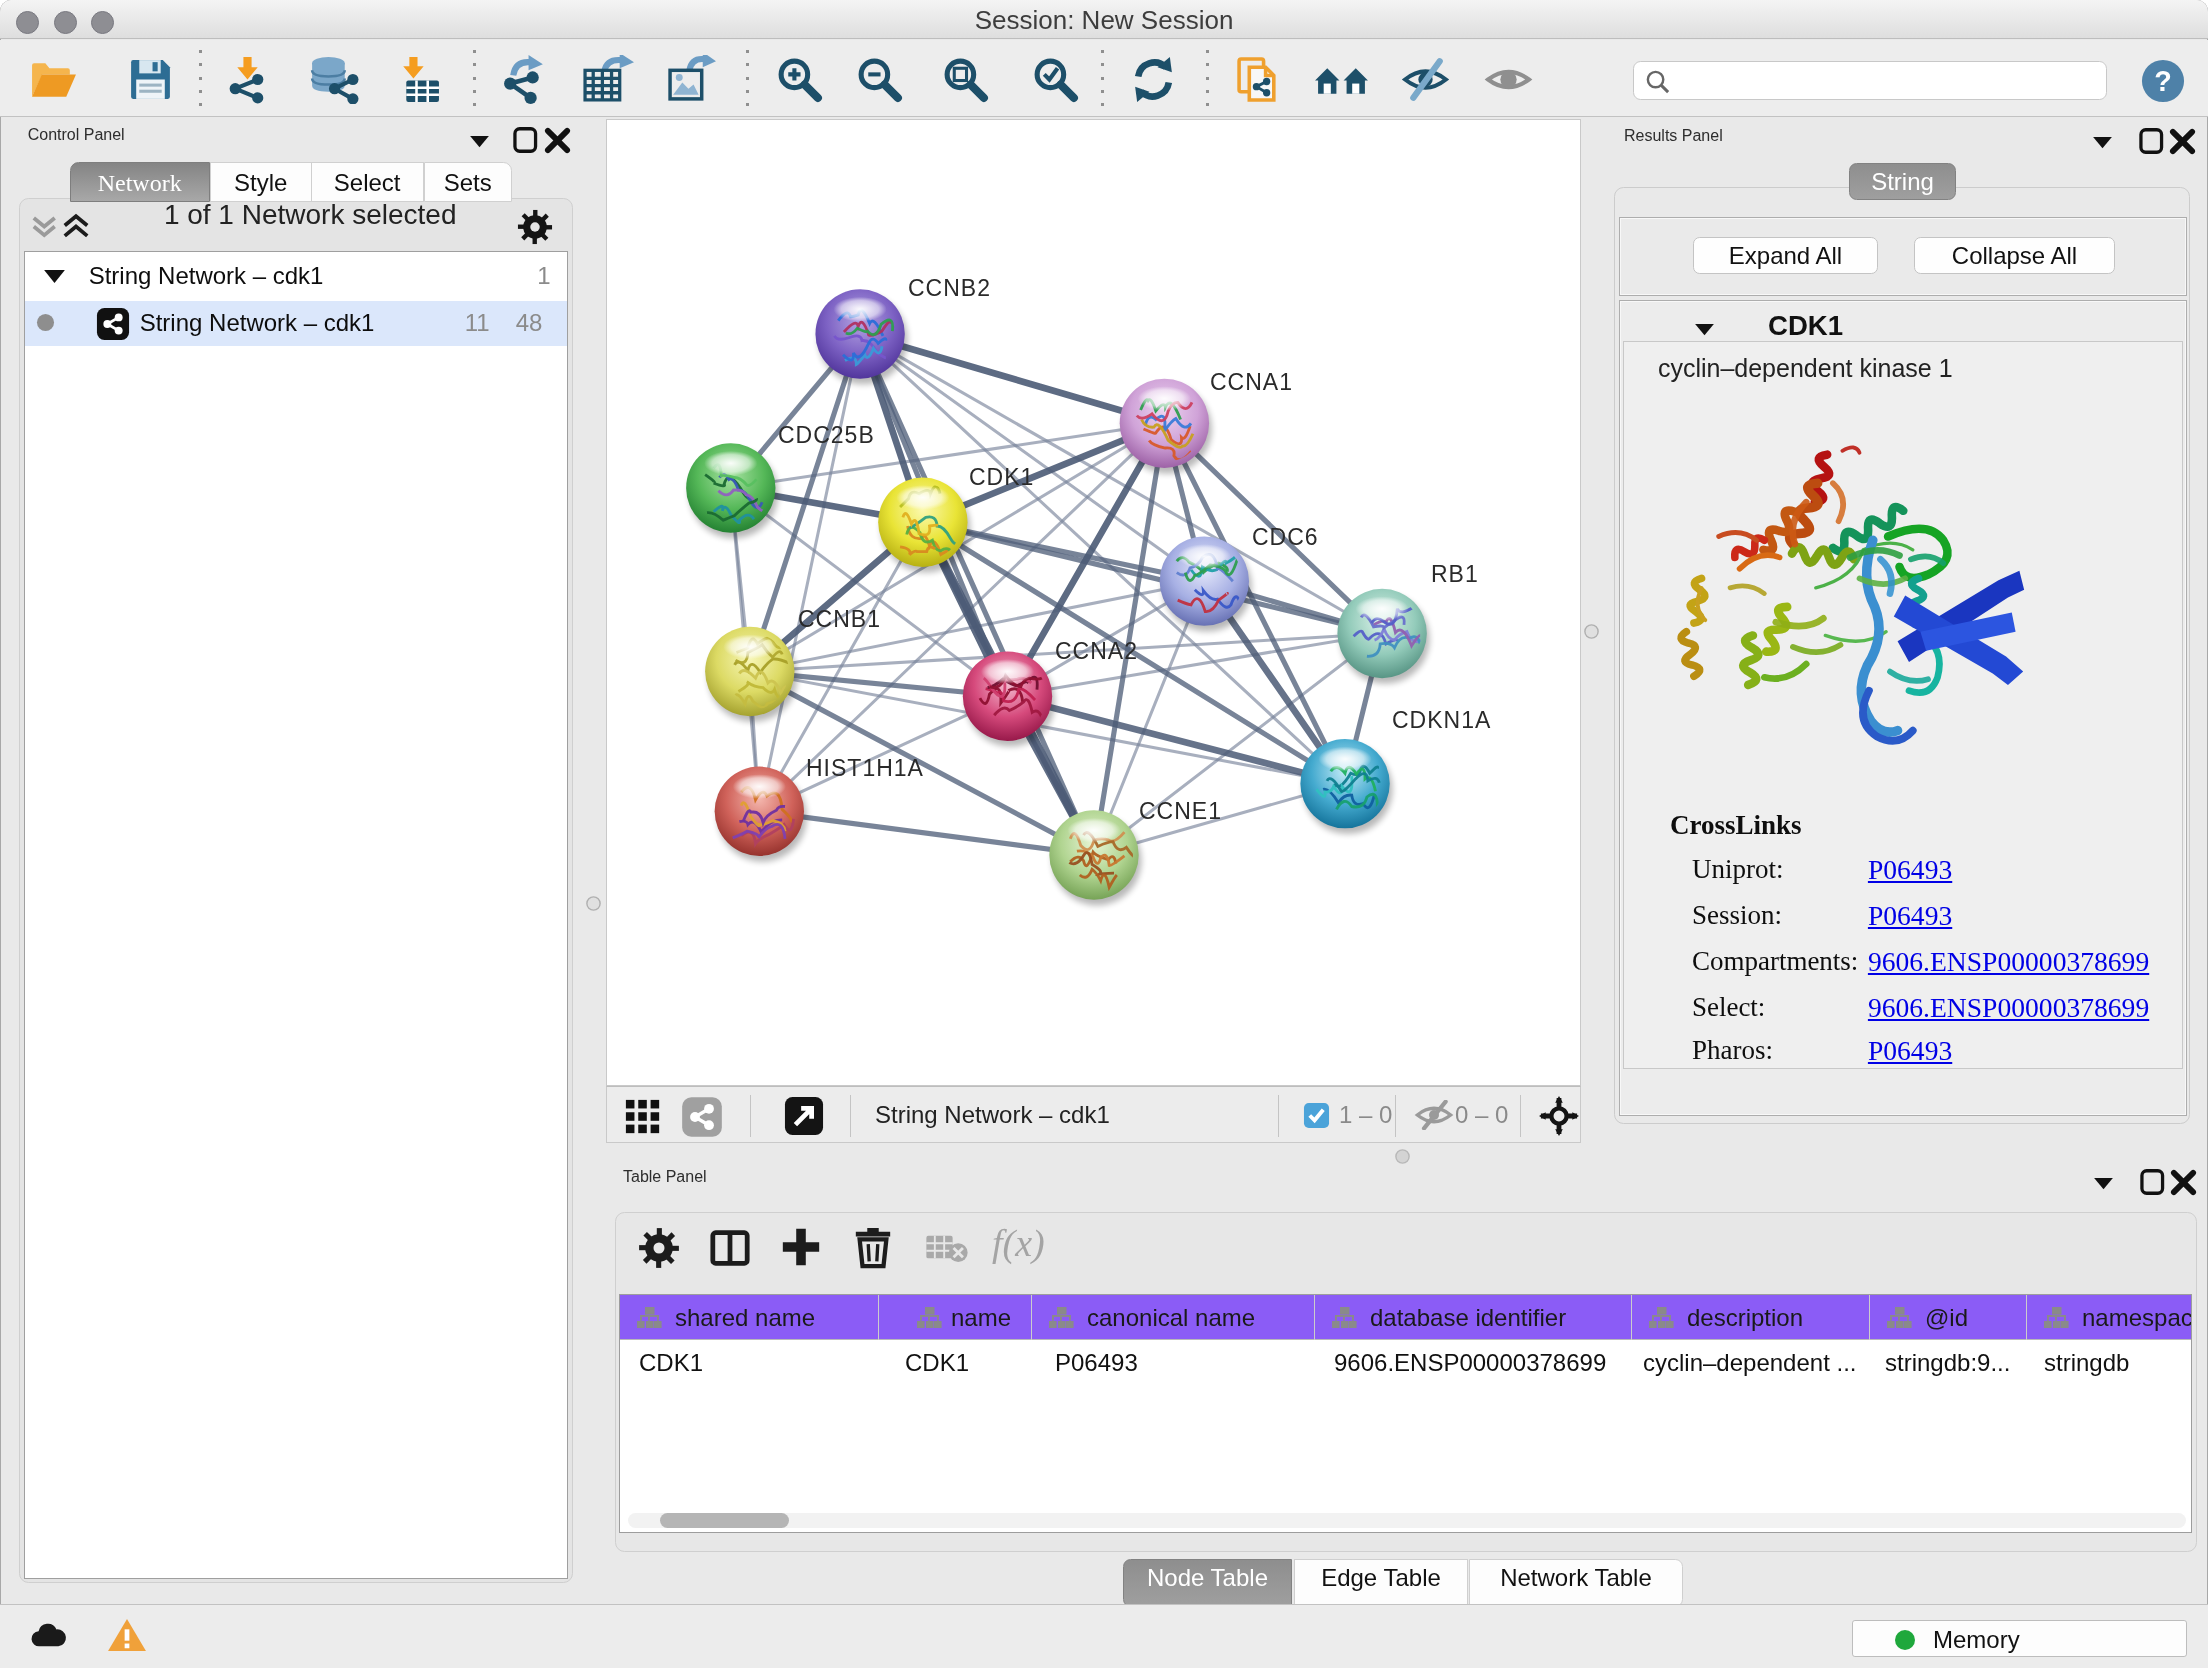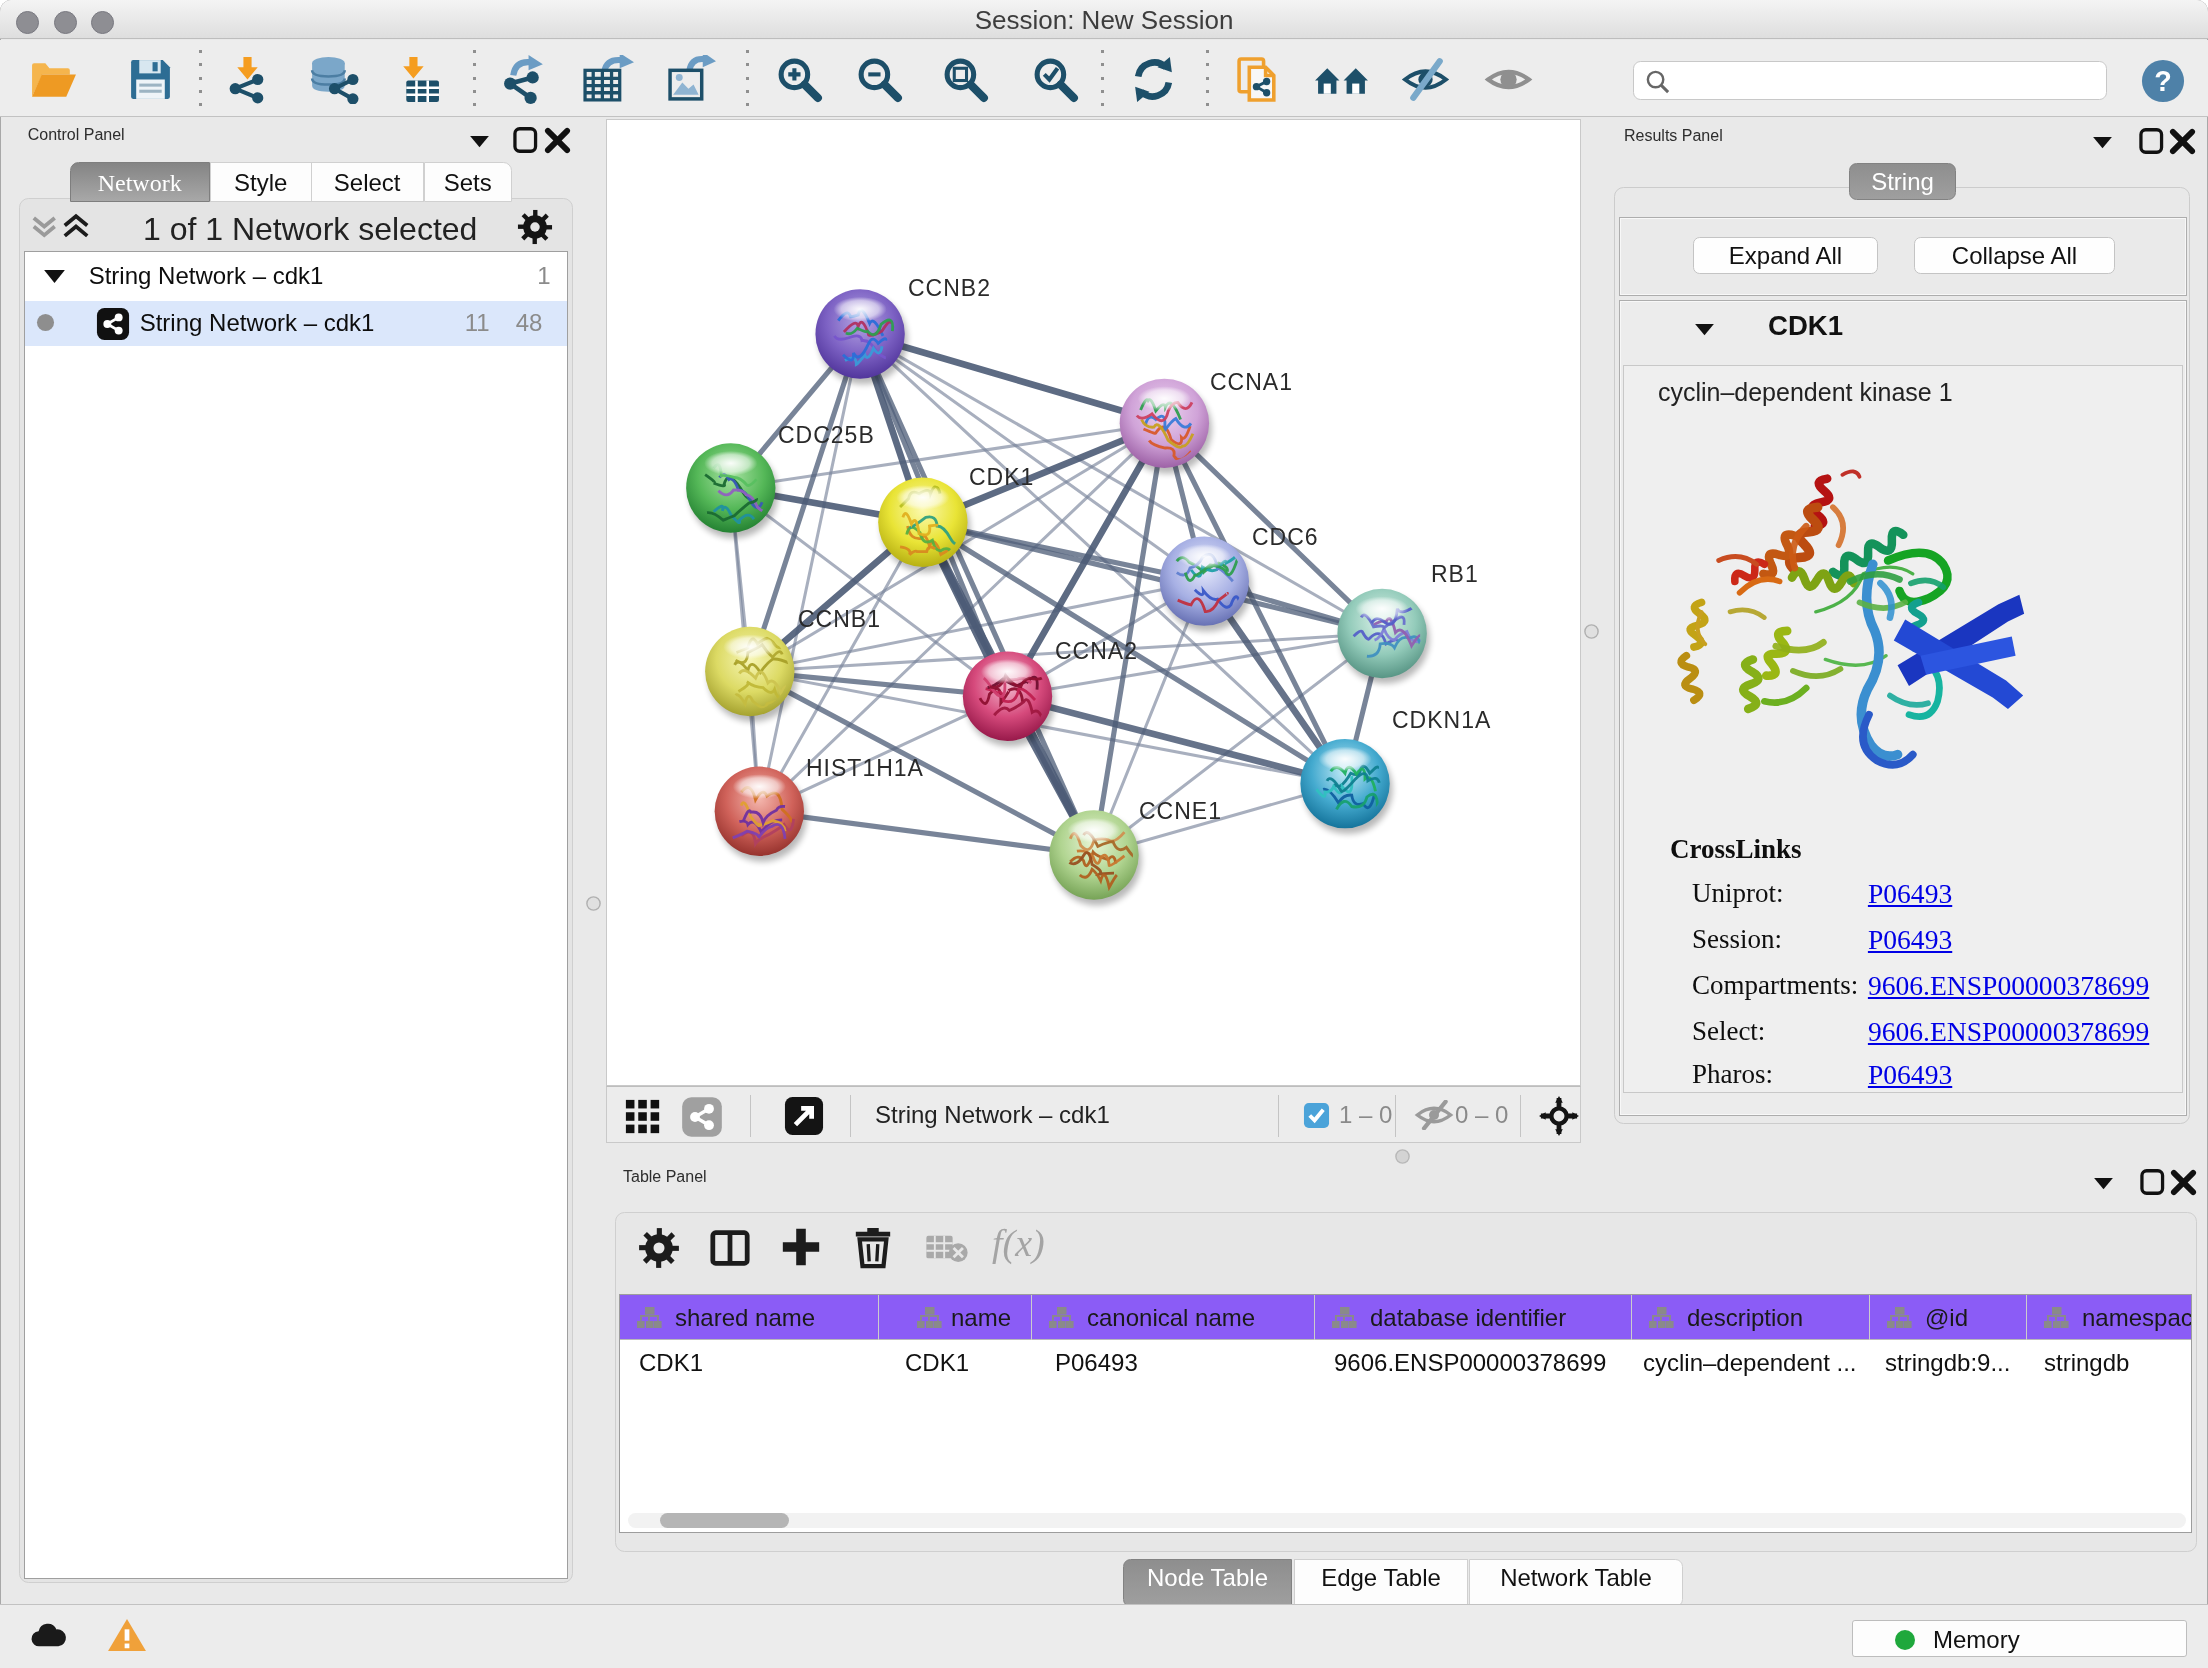--- a/index.html
+++ b/index.html
@@ -262,21 +262,21 @@
           <path d="M4 3 L15 12 L26 3"></path>
           <path d="M4 12 L15 21 L26 12"></path>
         </g>
       </svg>
     <svg class="abs" style="left:55px;top:94px;" width="30" height="27" viewBox="0 0 32 28">
         <g fill="none" stroke="#1c1c1c" stroke-width="4">
           <path d="M4 13 L16 3 L28 13"></path>
           <path d="M4 24 L16 14 L28 24"></path>
         </g>
       </svg>
-    <div class="abs" style="left:105px;top:92px;width:399px;text-align:center;font-size:32px;color:#222;">1 of 1 Network selected</div>
+    <div class="abs" style="left:105px;top:80px;width:399px;text-align:center;font-size:28px;color:#222;">1 of 1 Network selected</div>
     <svg class="abs" style="left:511px;top:90px;" width="36" height="36" viewBox="0 0 38 38">
         <g fill="#141414">
           <circle cx="19" cy="19" r="12.5"></circle>
           <rect x="17" y="1" width="4.6" height="9" transform="rotate(0 19 19)"></rect>
           <rect x="17" y="1" width="4.6" height="9" transform="rotate(45 19 19)"></rect>
           <rect x="17" y="1" width="4.6" height="9" transform="rotate(90 19 19)"></rect>
           <rect x="17" y="1" width="4.6" height="9" transform="rotate(135 19 19)"></rect>
           <rect x="17" y="1" width="4.6" height="9" transform="rotate(180 19 19)"></rect>
           <rect x="17" y="1" width="4.6" height="9" transform="rotate(225 19 19)"></rect>
           <rect x="17" y="1" width="4.6" height="9" transform="rotate(270 19 19)"></rect>
@@ -670,21 +670,21 @@
     <div id="rpanel-inner"></div>
     <div class="abs" style="left:267px;top:44px;width:107px;height:37px;background:linear-gradient(#8e8e8e,#9f9f9f);border:1px solid #828282;border-radius:7.6px;color:#fff;font-size:24px;text-align:center;line-height:36px;">String</div>
     <div class="etched abs" style="left:37px;top:98px;width:568px;height:79px;background:#eaeaea;"></div>
     <div class="btn abs" style="left:111px;top:118px;width:185px;height:37px;line-height:35px;">Expand All</div>
     <div class="btn abs" style="left:332px;top:118px;width:201px;height:37px;line-height:35px;">Collapse All</div>
     <div class="etched abs" style="left:37px;top:181px;width:568px;height:816px;background:#ececec;">
       <svg class="abs" style="left:73px;top:21px;" width="23" height="15" viewBox="0 0 24 16">
           <path d="M2 2 L22 2 L12 14 Z" fill="#111"></path>
         </svg>
       <div class="abs" style="left:148px;top:8.6px;font-size:27.6px;font-weight:bold;color:#111;">CDK1</div>
-      <div class="abs" style="left:2.9px;top:64px;width:560px;height:728px;background:#efefef;border:1px solid #c8c8c8;">
+      <div class="abs" style="left:2.9px;top:40px;width:560px;height:728px;background:#efefef;border:1px solid #c8c8c8;">
         <div class="abs" style="left:34px;top:12.4px;font-size:25px;color:#222;">cyclin–dependent kinase 1</div>
         <svg class="abs" style="left:49px;top:103px;" width="354" height="300" viewBox="0 0 372 315">
             <g stroke-linecap="round">
               <path d="M178 6 Q192 -2 196 8" stroke="#c03028" stroke-width="4" fill="none"></path>
               <path d="M162 10 Q146 12 159 23 Q171 33 155 35 Q139 38 152 48 Q165 58 149 60" stroke="#b51212" stroke-width="9" fill="none"></path>
               <path d="M152 40 Q134 41 147 53 Q160 65 142 66 Q125 67 138 79 Q151 92 133 93 Q115 94 128 106" stroke="#bc4c10" stroke-width="10" fill="none"></path>
               <path d="M128 70 Q112 65 120 80 Q127 95 111 90 Q96 85 103 100 Q110 114 95 110" stroke="#c35812" stroke-width="9" fill="none"></path>
               <path d="M96 100 Q85 93 86 106 Q86 119 75 112 Q64 105 65 118" stroke="#cc2818" stroke-width="8" fill="none"></path>
               <path d="M70 130 Q90 110 112 118" stroke="#d86a14" stroke-width="6" fill="none"></path>
               <path d="M48 96 Q70 86 88 100" stroke="#c84c20" stroke-width="5" fill="none"></path>

